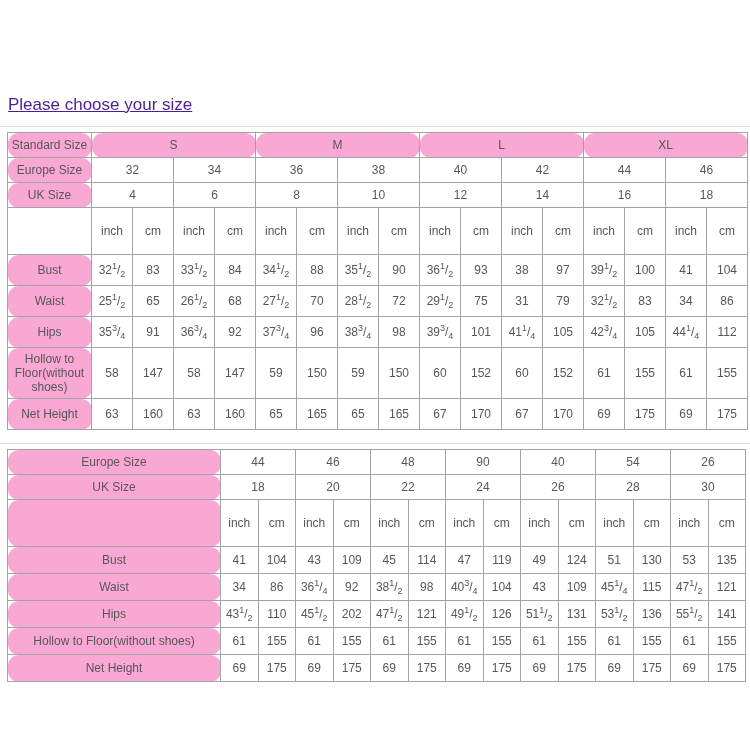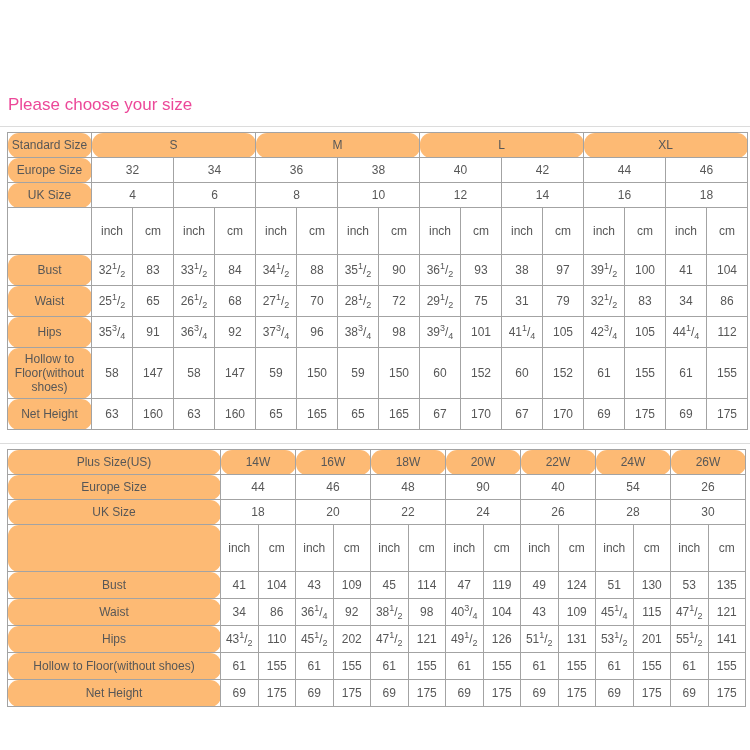--- a/index.html
+++ b/index.html
@@ -7,42 +7,43 @@
     padding: 0;
     background: #ffffff;
     width: 750px;
     height: 750px;
     font-family: "Liberation Sans", sans-serif;
     overflow: hidden;
   }
   .title {
     padding: 95px 12px 0 8px;
     font-size: 17px;
-    color: #ec4899;
+    color: #4c1d95;
+    text-decoration: underline;
   }
   .hr {
     height: 0;
     border-top: 1px solid #dcdcdc;
   }
   .hr1 { margin-top: 11px; }
   .hr2 { margin-top: 13px; }
   table {
     border-collapse: collapse;
     table-layout: fixed;
     margin: 5px 0 0 7px;
     font-size: 12px;
     color: #575757;
     text-align: center;
   }
   td {
     border: 1px solid #a3a3a3;
     vertical-align: middle;
     overflow: hidden;
   }
-  td.shaded { background: #fdba74; border-radius: 11px; }
+  td.shaded { background: #f9a8d4; border-radius: 11px; }
   tr.hdr td { padding: 5px 1px; }
   tr.unit td { padding: 16px 1px; }
   .t1 tr.measure td { padding: 8px 1px; }
   .t2 tr.measure td { padding: 6px 1px; }
   .t1 tr.hollow td { padding: 4px 2px; }
   .t1 col.labelcol { width: 84px; }
   .t1 col.datacol  { width: 41px; }
   .t2 col.labelcol { width: 213px; }
   .t2 col.datacol  { width: 37.5px; }
   sup, sub {
@@ -237,30 +238,20 @@
       <col class="datacol">
       <col class="datacol">
       <col class="datacol">
       <col class="datacol">
       <col class="datacol">
       <col class="datacol">
       <col class="datacol">
     </colgroup>
     <tbody>
       <tr class="hdr">
-        <td class="shaded">Plus Size(US)</td>
-        <td class="shaded" colspan="2">14W</td>
-        <td class="shaded" colspan="2">16W</td>
-        <td class="shaded" colspan="2">18W</td>
-        <td class="shaded" colspan="2">20W</td>
-        <td class="shaded" colspan="2">22W</td>
-        <td class="shaded" colspan="2">24W</td>
-        <td class="shaded" colspan="2">26W</td>
-      </tr>
-      <tr class="hdr">
         <td class="shaded">Europe Size</td>
         <td colspan="2">44</td>
         <td colspan="2">46</td>
         <td colspan="2">48</td>
         <td colspan="2">90</td>
         <td colspan="2">40</td>
         <td colspan="2">54</td>
         <td colspan="2">26</td>
       </tr>
       <tr class="hdr">
@@ -330,21 +321,21 @@
         <td>110</td>
         <td>45<sup>1</sup>/<sub>2</sub></td>
         <td>202</td>
         <td>47<sup>1</sup>/<sub>2</sub></td>
         <td>121</td>
         <td>49<sup>1</sup>/<sub>2</sub></td>
         <td>126</td>
         <td>51<sup>1</sup>/<sub>2</sub></td>
         <td>131</td>
         <td>53<sup>1</sup>/<sub>2</sub></td>
-        <td>201</td>
+        <td>136</td>
         <td>55<sup>1</sup>/<sub>2</sub></td>
         <td>141</td>
       </tr>
       <tr class="measure hollow">
         <td class="shaded">Hollow to Floor(without shoes)</td>
         <td>61</td>
         <td>155</td>
         <td>61</td>
         <td>155</td>
         <td>61</td>

